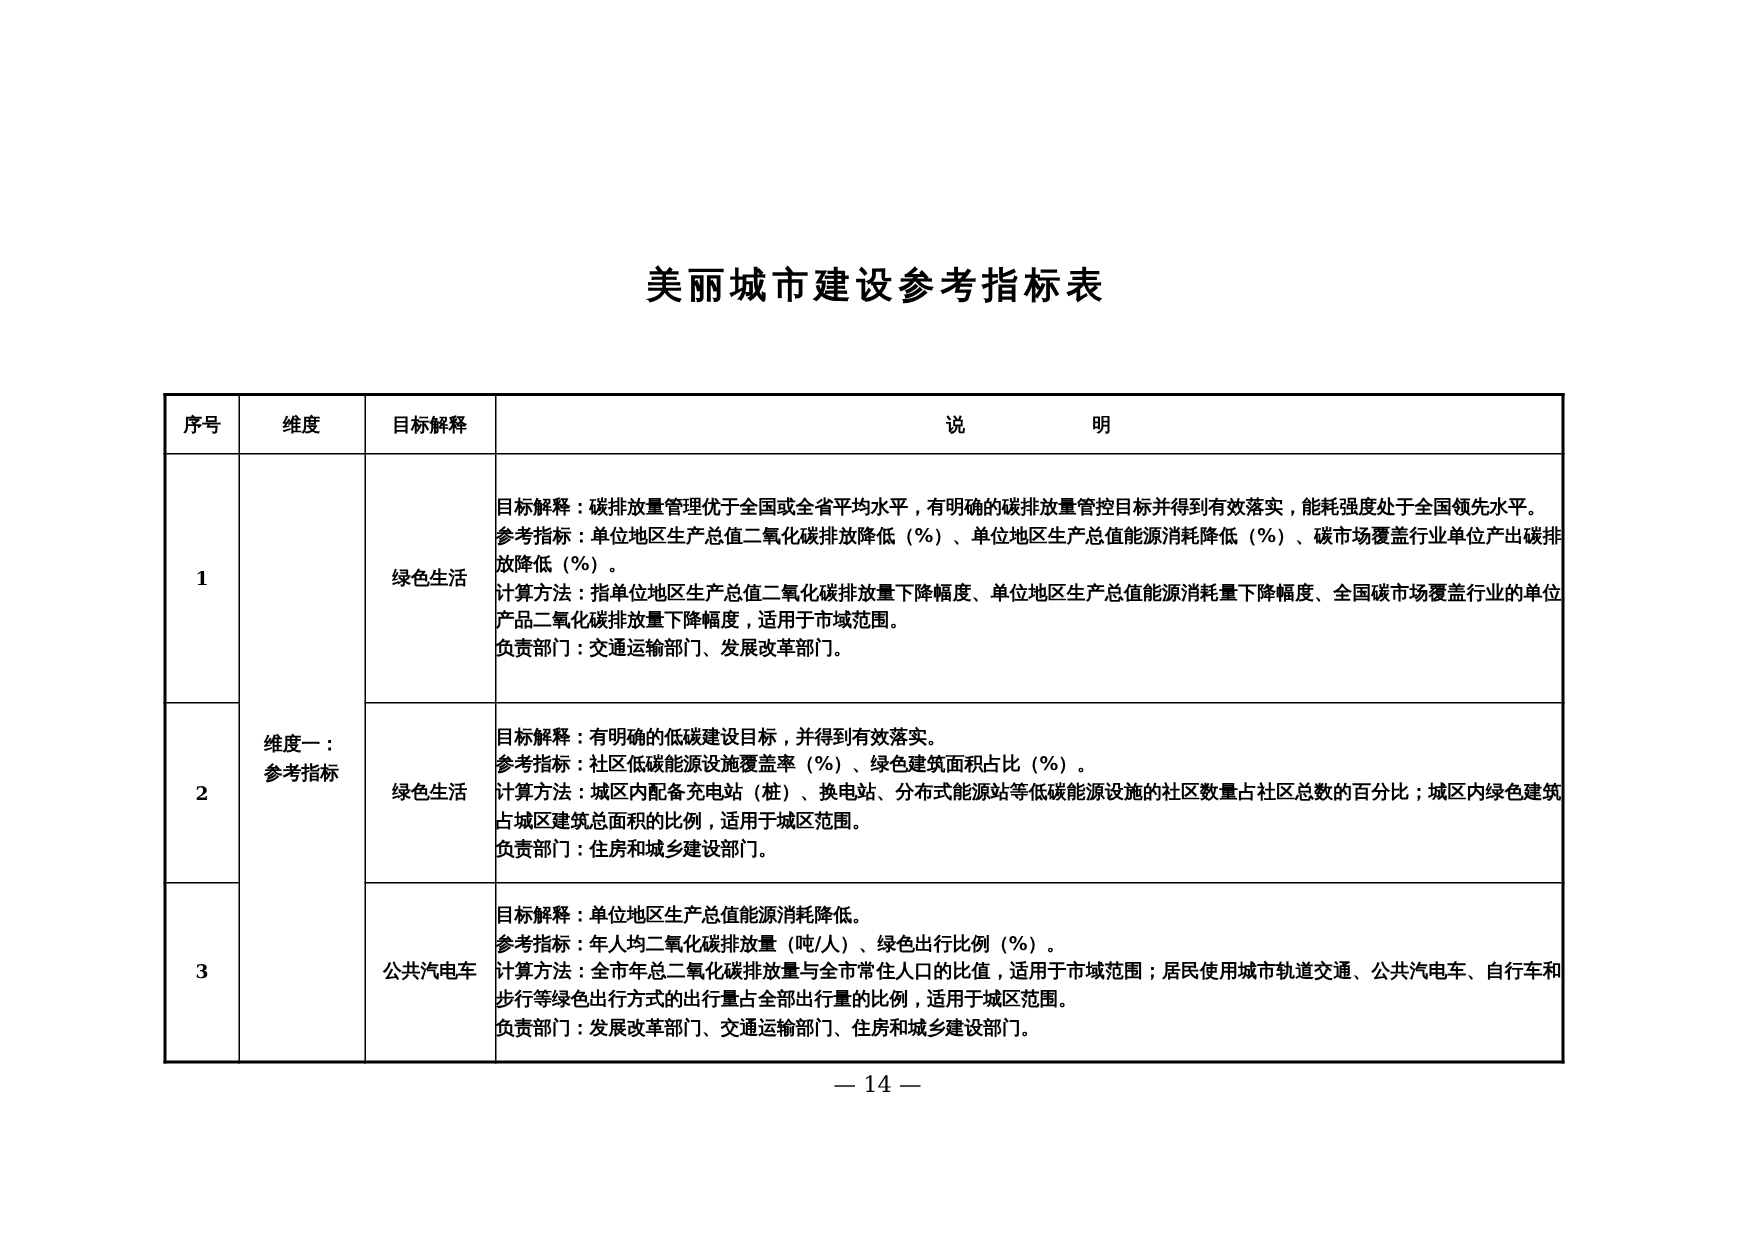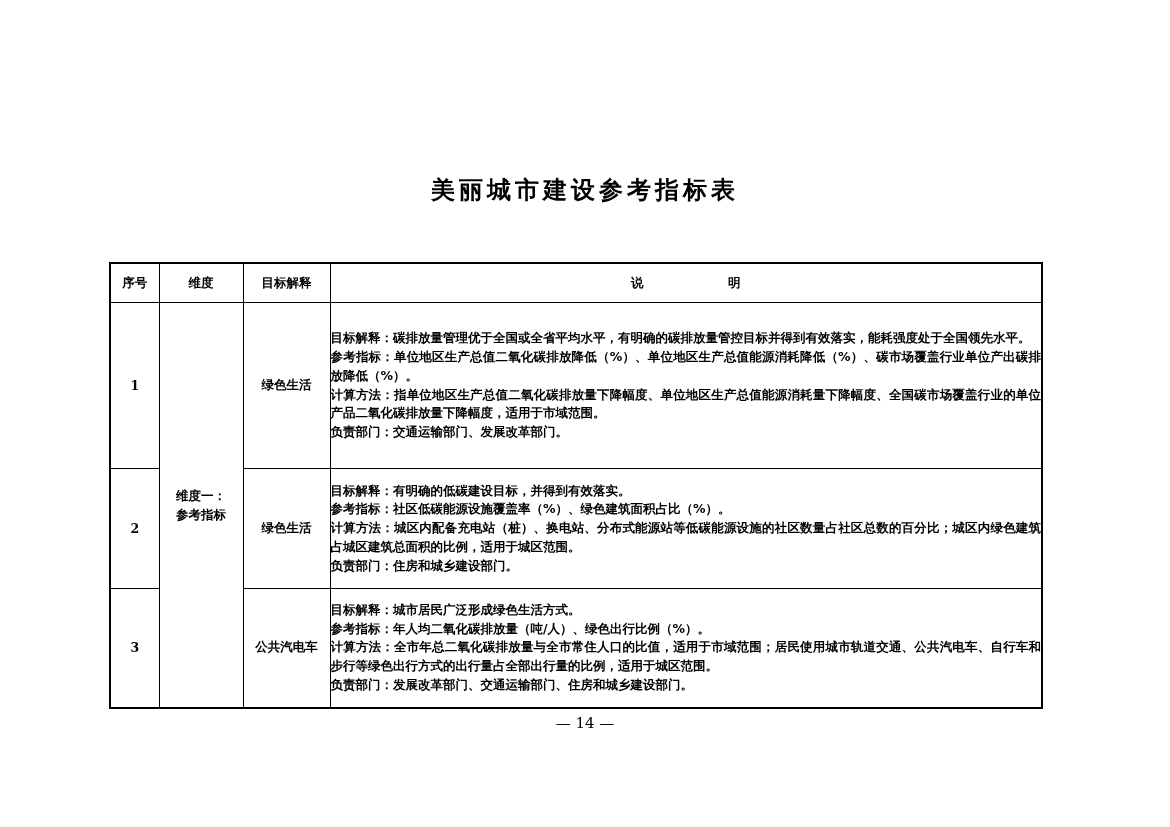--- a/index.html
+++ b/index.html
@@ -64,21 +64,21 @@
       <span class="desc-line"><span class="lbl">参考指标：</span><span>社区低碳能源设施覆盖率（%）、绿色建筑面积占比（%）。</span></span>
       <span class="desc-line"><span class="lbl">计算方法：</span><span>城区内配备充电站（桩）、换电站、分布式能源站等低碳能源设施的社区数量占社区总数的百分比；城区内绿色建筑占城区建筑总面积的比例，适用于城区范围。</span></span>
       <span class="desc-line"><span class="lbl">负责部门：</span><span>住房和城乡建设部门。</span></span>
     </td>
   </tr>
 
   <tr style="height:119px">
     <td class="c num">3</td>
     <td class="c">公共汽电车</td>
     <td class="desc">
-      <span class="desc-line"><span class="lbl">目标解释：</span><span>城市居民广泛形成绿色生活方式。</span></span>
+      <span class="desc-line"><span class="lbl">目标解释：</span><span>单位地区生产总值能源消耗降低。</span></span>
       <span class="desc-line"><span class="lbl">参考指标：</span><span>年人均二氧化碳排放量（吨/人）、绿色出行比例（%）。</span></span>
       <span class="desc-line"><span class="lbl">计算方法：</span><span>全市年总二氧化碳排放量与全市常住人口的比值，适用于市域范围；居民使用城市轨道交通、公共汽电车、自行车和步行等绿色出行方式的出行量占全部出行量的比例，适用于城区范围。</span></span>
       <span class="desc-line"><span class="lbl">负责部门：</span><span>发展改革部门、交通运输部门、住房和城乡建设部门。</span></span>
     </td>
   </tr>
 </tbody>
   </table>
 
 <div class="pageno">— 14 —</div>
 

